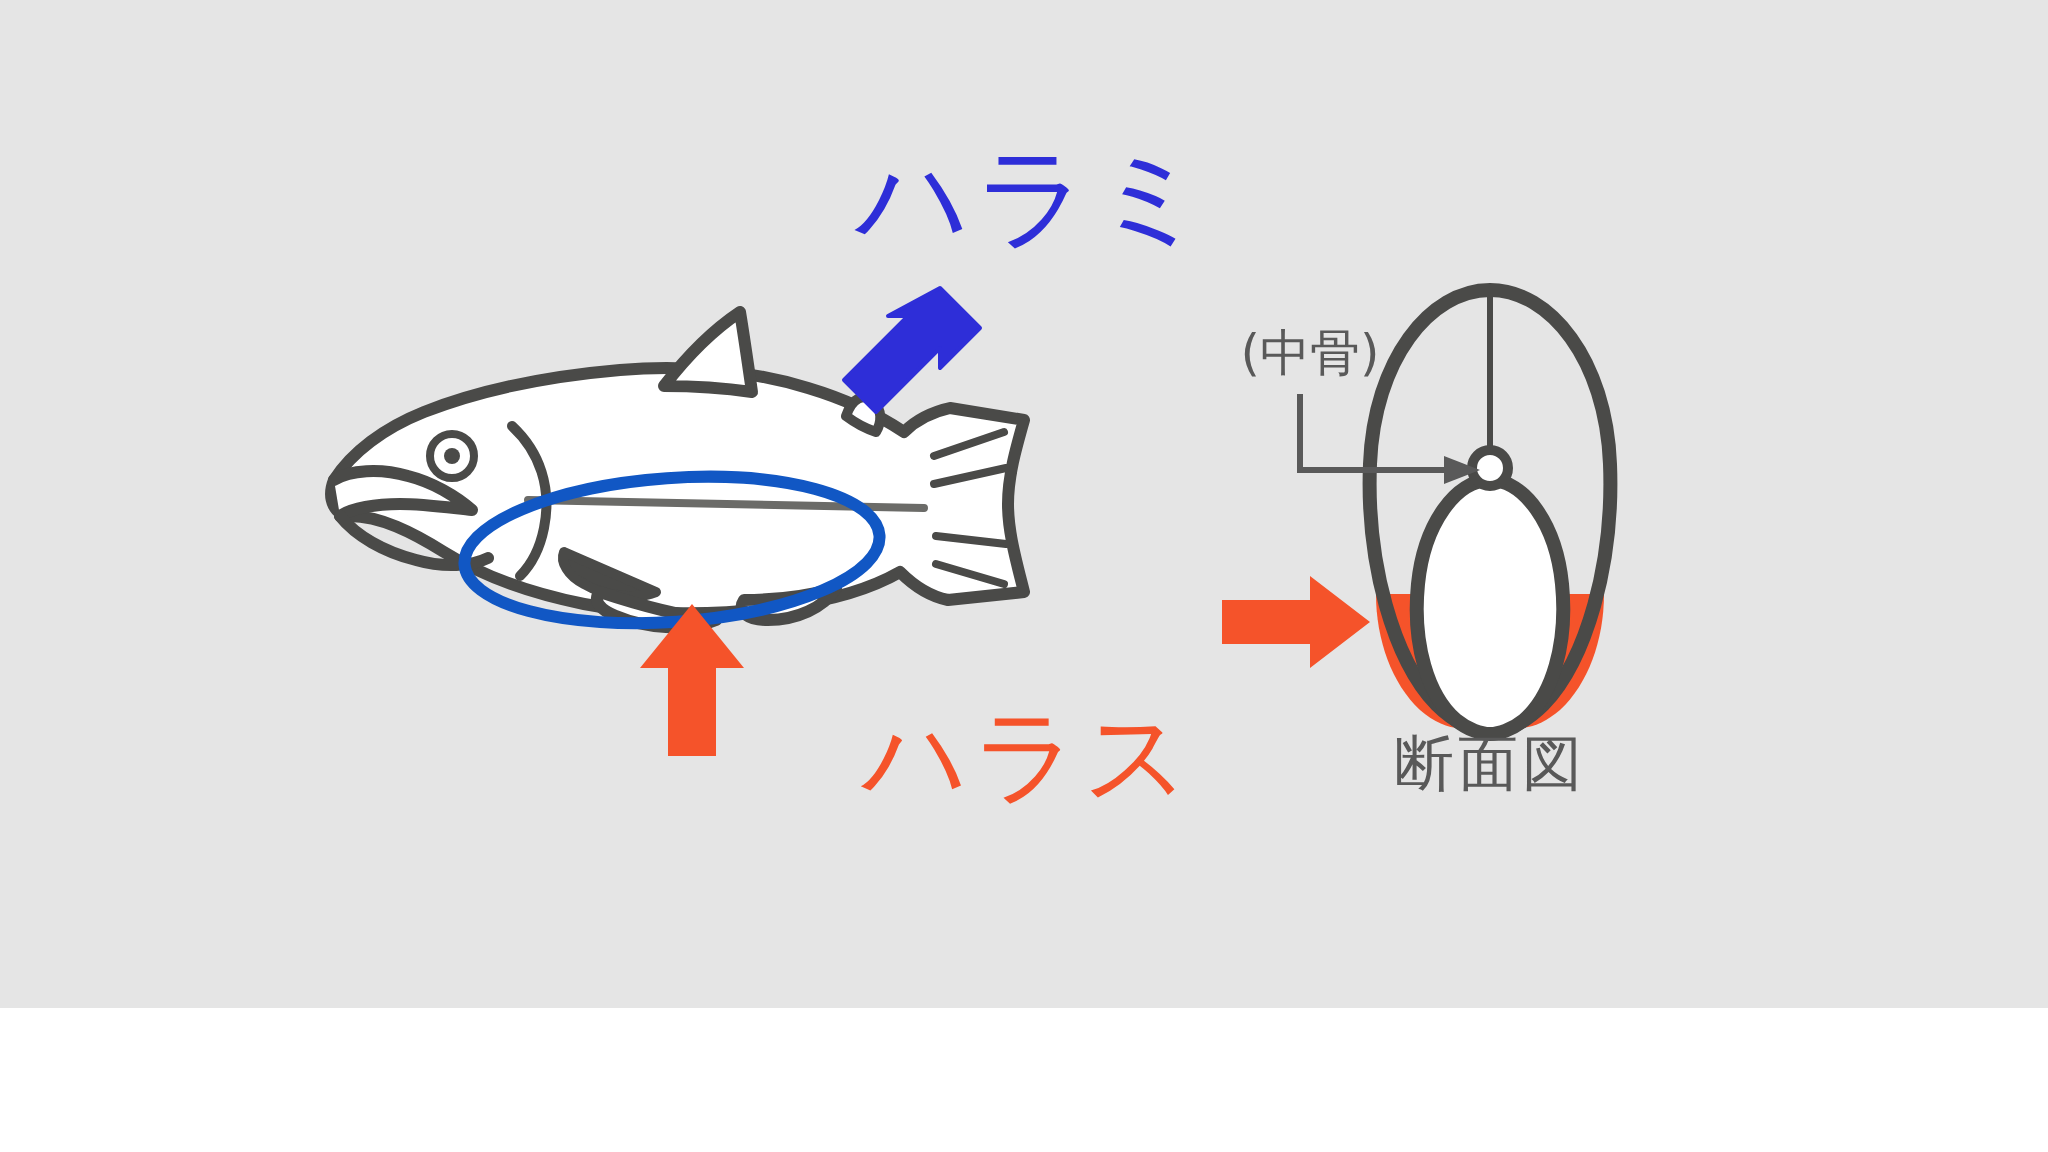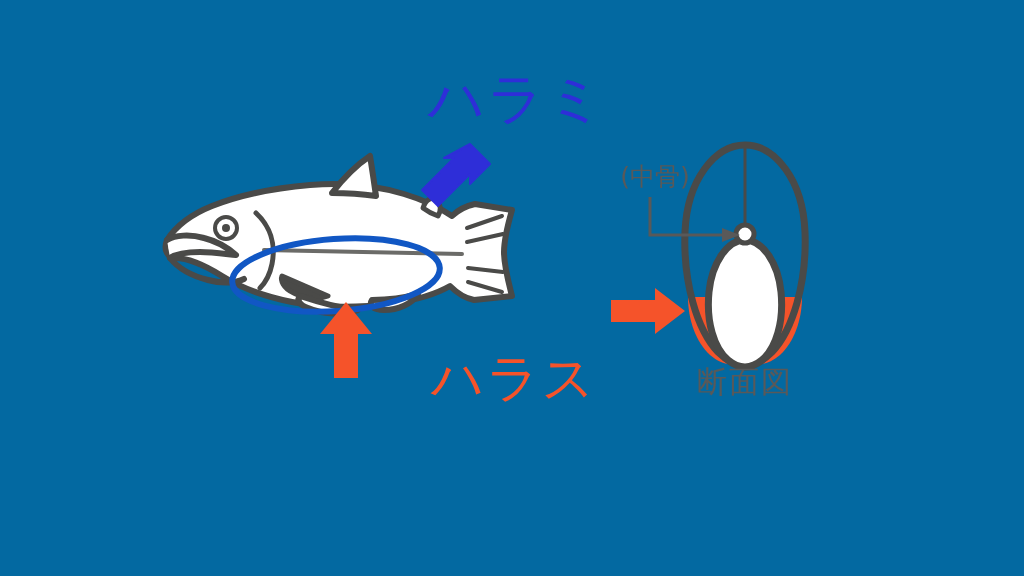--- a/index.html
+++ b/index.html
@@ -10,22 +10,22 @@
   }
   body {
     width: 1024px;
     height: 576px;
     overflow: hidden;
     font-family: "DejaVu Sans", "Liberation Sans", sans-serif;
   }
   #stage {
     position: relative;
     width: 1024px;
-    height: 576px;
-    background: #0369a1;
+    height: 504px;
+    background: #e5e5e5;
   }
   #diagram {
     position: absolute;
     inset: 0;
     width: 1024px;
     height: 576px;
     display: block;
   }
   .lbl {
     font-family: "DejaVu Sans", "Liberation Sans", sans-serif;

